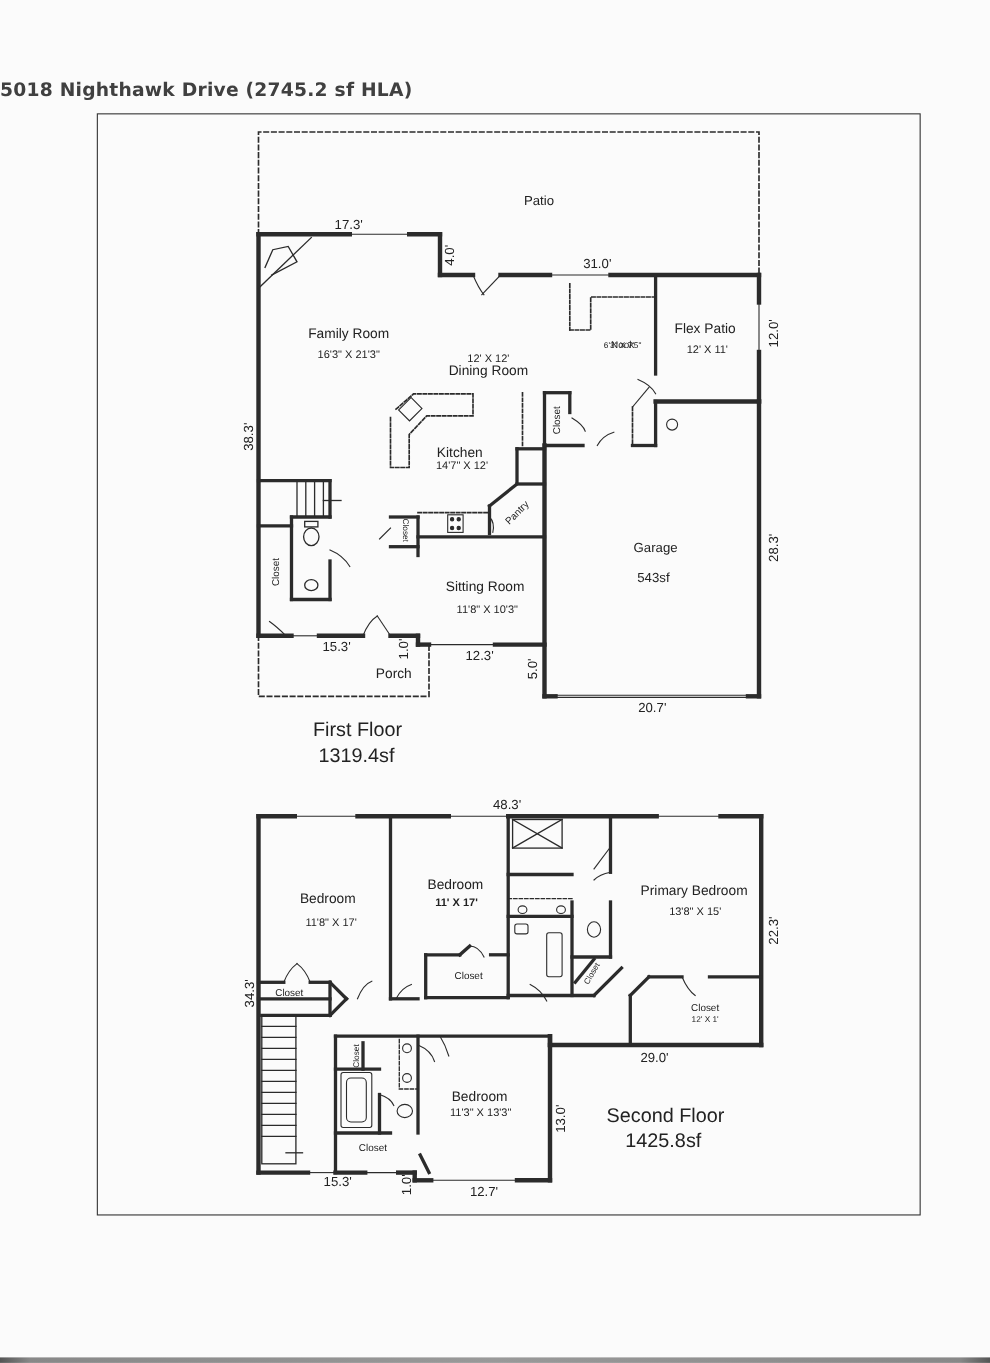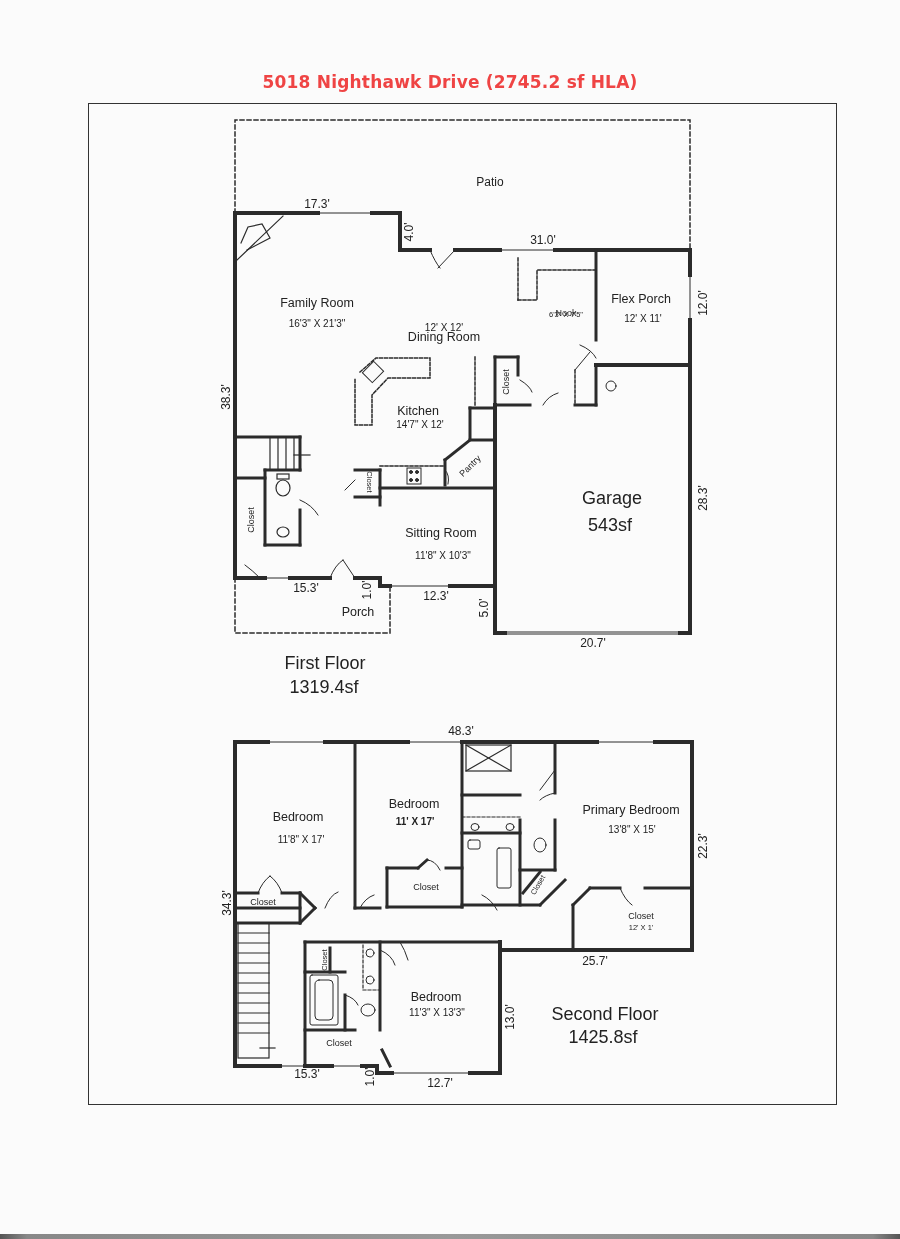--- a/index.html
+++ b/index.html
@@ -3,36 +3,36 @@
 <meta charset="utf-8">
 <style>
   html, body { margin: 0; padding: 0; }
   body {
     width: 900px; height: 1239px; position: relative; overflow: hidden;
     background: #fbfbfb;
     font-family: "Liberation Sans", sans-serif;
     color: #222;
   }
   .title {
-    position: absolute; left: 0; top: 72px; width: 900px; text-align: center;
-    font-family: "DejaVu Sans", sans-serif; font-weight: bold; font-size: 17px; color: #ef4444;
+    position: absolute; left: 0; top: 72px; width: 900px; 
+    font-family: "DejaVu Sans", sans-serif; font-weight: bold; font-size: 17px; color: #404040;
     letter-spacing: 0.2px;
   }
   .frame {
     position: absolute; left: 88px; top: 103px; width: 749px; height: 1002px;
     border: 1.5px solid #333; box-sizing: border-box;
   }
   svg.plan { position: absolute; left: 0; top: 0; }
   .lbl { position: absolute; white-space: nowrap; transform: translate(-50%, -50%); color: #222; }
   .room { font-size: 12.5px; }
   .dim  { font-size: 10px; }
   .meas { font-size: 12px; }
   .small { font-size: 9px; }
   .tiny { font-size: 7.5px; }
-  .big { font-size: 18px; margin-left: 16px; }
+  .big { font-size: 12px; }
   .rot { transform: translate(-50%, -50%) rotate(-90deg); }
   .rot45 { transform: translate(-50%, -50%) rotate(-45deg); }
   .rot60 { transform: translate(-50%, -50%) rotate(-60deg); }
   .rot90cw { transform: translate(-50%, -50%) rotate(90deg); }
   .floorlabel { font-size: 18px; text-align: center; line-height: 22px; }
   .bottom-bar {
     position: absolute; left: 0; top: 1234px; width: 900px; height: 5px;
     background: linear-gradient(90deg, #555 0, #888 3%, #999 50%, #888 97%, #555 100%);
   }
 </style>
@@ -314,21 +314,21 @@
 
 <div class="lbl room" style="left:317px;top:303px;">Family Room</div>
 <div class="lbl dim" style="left:317px;top:323px;">16'3" X 21'3"</div>
 
 <div class="lbl room" style="left:444px;top:309px;margin-top:28px;">Dining Room</div>
 <div class="lbl dim" style="left:444px;top:327px;">12' X 12'</div>
 
 <div class="lbl small" style="left:566px;top:313px;text-align:center;">Nook</div>
 <div class="lbl tiny" style="left:566px;top:314px;">6'3" X 7'5"</div>
 
-<div class="lbl room" style="left:641px;top:299px;">Flex Porch</div>
+<div class="lbl room" style="left:641px;top:299px;">Flex Patio</div>
 <div class="lbl dim" style="left:643px;top:318px;">12' X 11'</div>
 
 <div class="lbl small rot" style="left:506px;top:382px;">Closet</div>
 
 <div class="lbl room" style="left:418px;top:411px;">Kitchen</div>
 <div class="lbl dim" style="left:420px;top:424px;">14'7" X 12'</div>
 
 <div class="lbl small rot45" style="left:470px;top:466px;">Pantry</div>
 <div class="lbl tiny rot90cw" style="left:369px;top:482px;">Closet</div>
 <div class="lbl small rot" style="left:251px;top:520px;">Closet</div>
@@ -340,21 +340,21 @@
 
 <div class="lbl big" style="left:596px;top:498px;">Garage</div>
 <div class="lbl big" style="left:594px;top:525px;">543sf</div>
 
 <div class="lbl floorlabel" style="left:325px;top:663px;">First Floor</div>
 <div class="lbl floorlabel" style="left:324px;top:687px;">1319.4sf</div>
 
 <div class="lbl meas" style="left:461px;top:731px;">48.3'</div>
 <div class="lbl meas rot" style="left:227px;top:903px;">34.3'</div>
 <div class="lbl meas rot" style="left:703px;top:846px;">22.3'</div>
-<div class="lbl meas" style="left:595px;top:961px;">25.7'</div>
+<div class="lbl meas" style="left:595px;top:961px;">29.0'</div>
 <div class="lbl meas rot" style="left:510px;top:1017px;">13.0'</div>
 <div class="lbl meas" style="left:307px;top:1074px;">15.3'</div>
 <div class="lbl meas rot" style="left:370px;top:1077px;">1.0'</div>
 <div class="lbl meas" style="left:440px;top:1083px;">12.7'</div>
 
 <div class="lbl room" style="left:298px;top:817px;">Bedroom</div>
 <div class="lbl dim" style="left:301px;top:839px;">11'8" X 17'</div>
 
 <div class="lbl room" style="left:414px;top:804px;">Bedroom</div>
 <div class="lbl dim" style="left:415px;top:821px;font-weight:bold;">11' X 17'</div>

